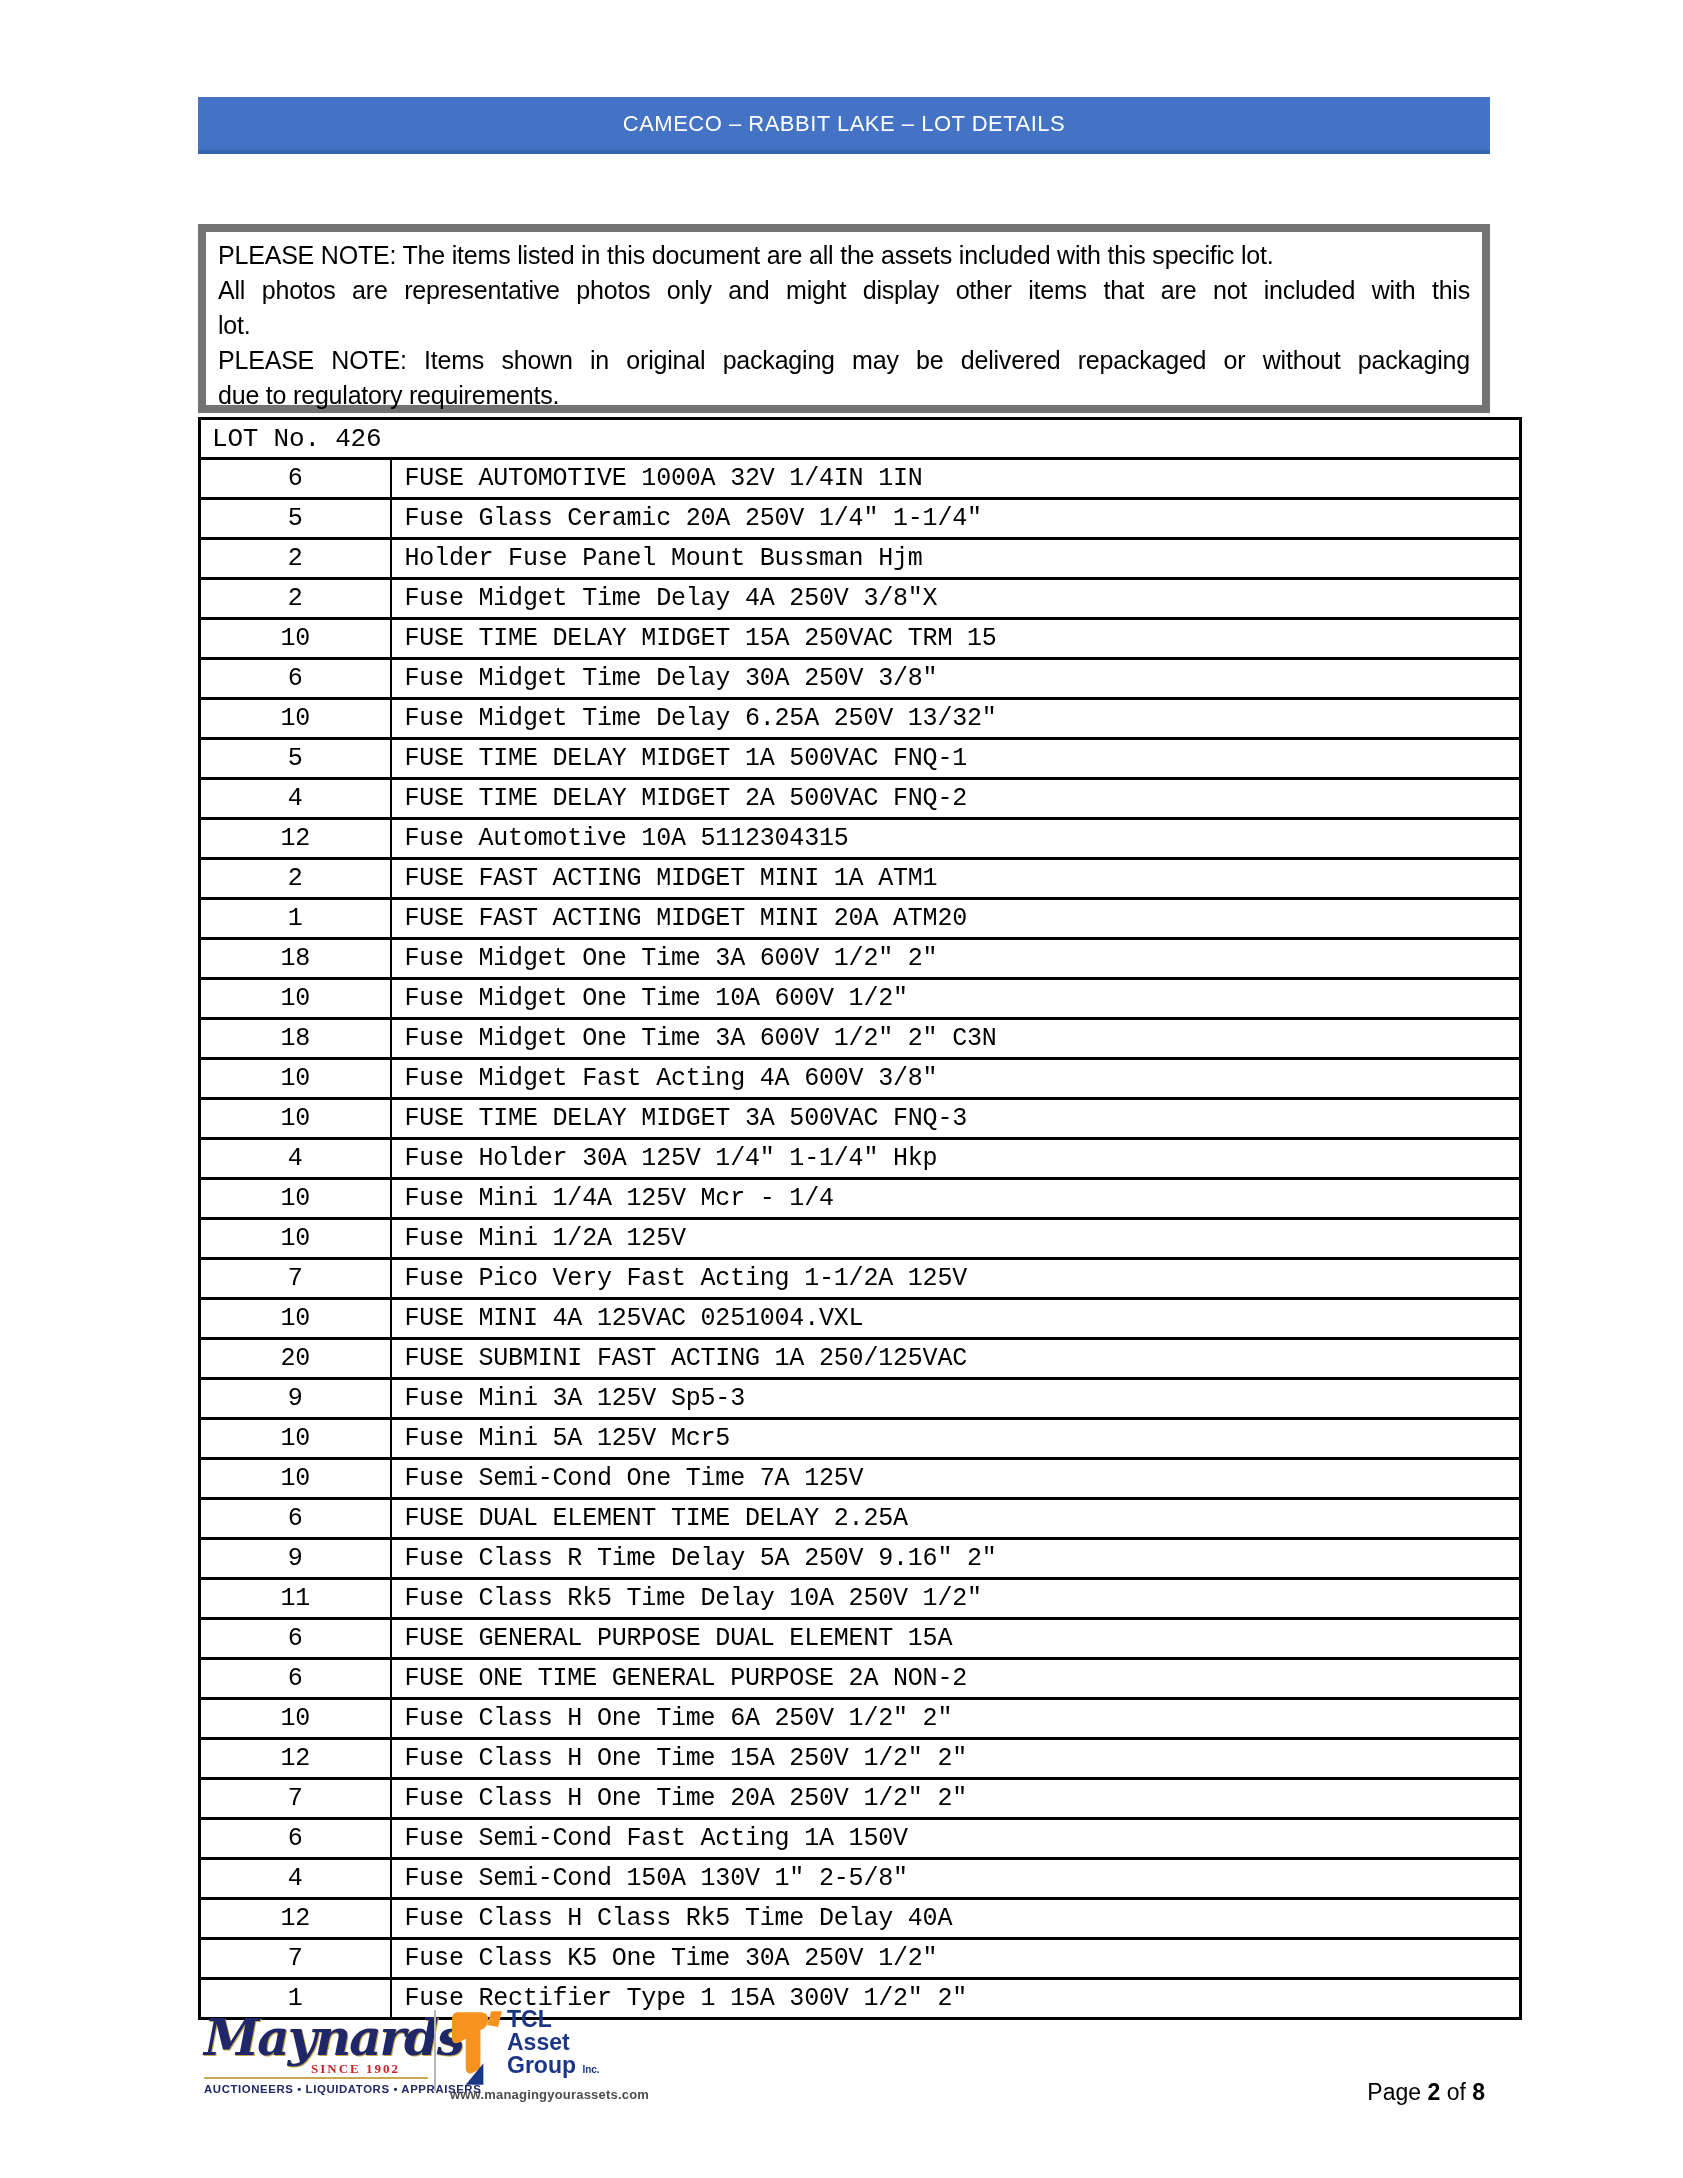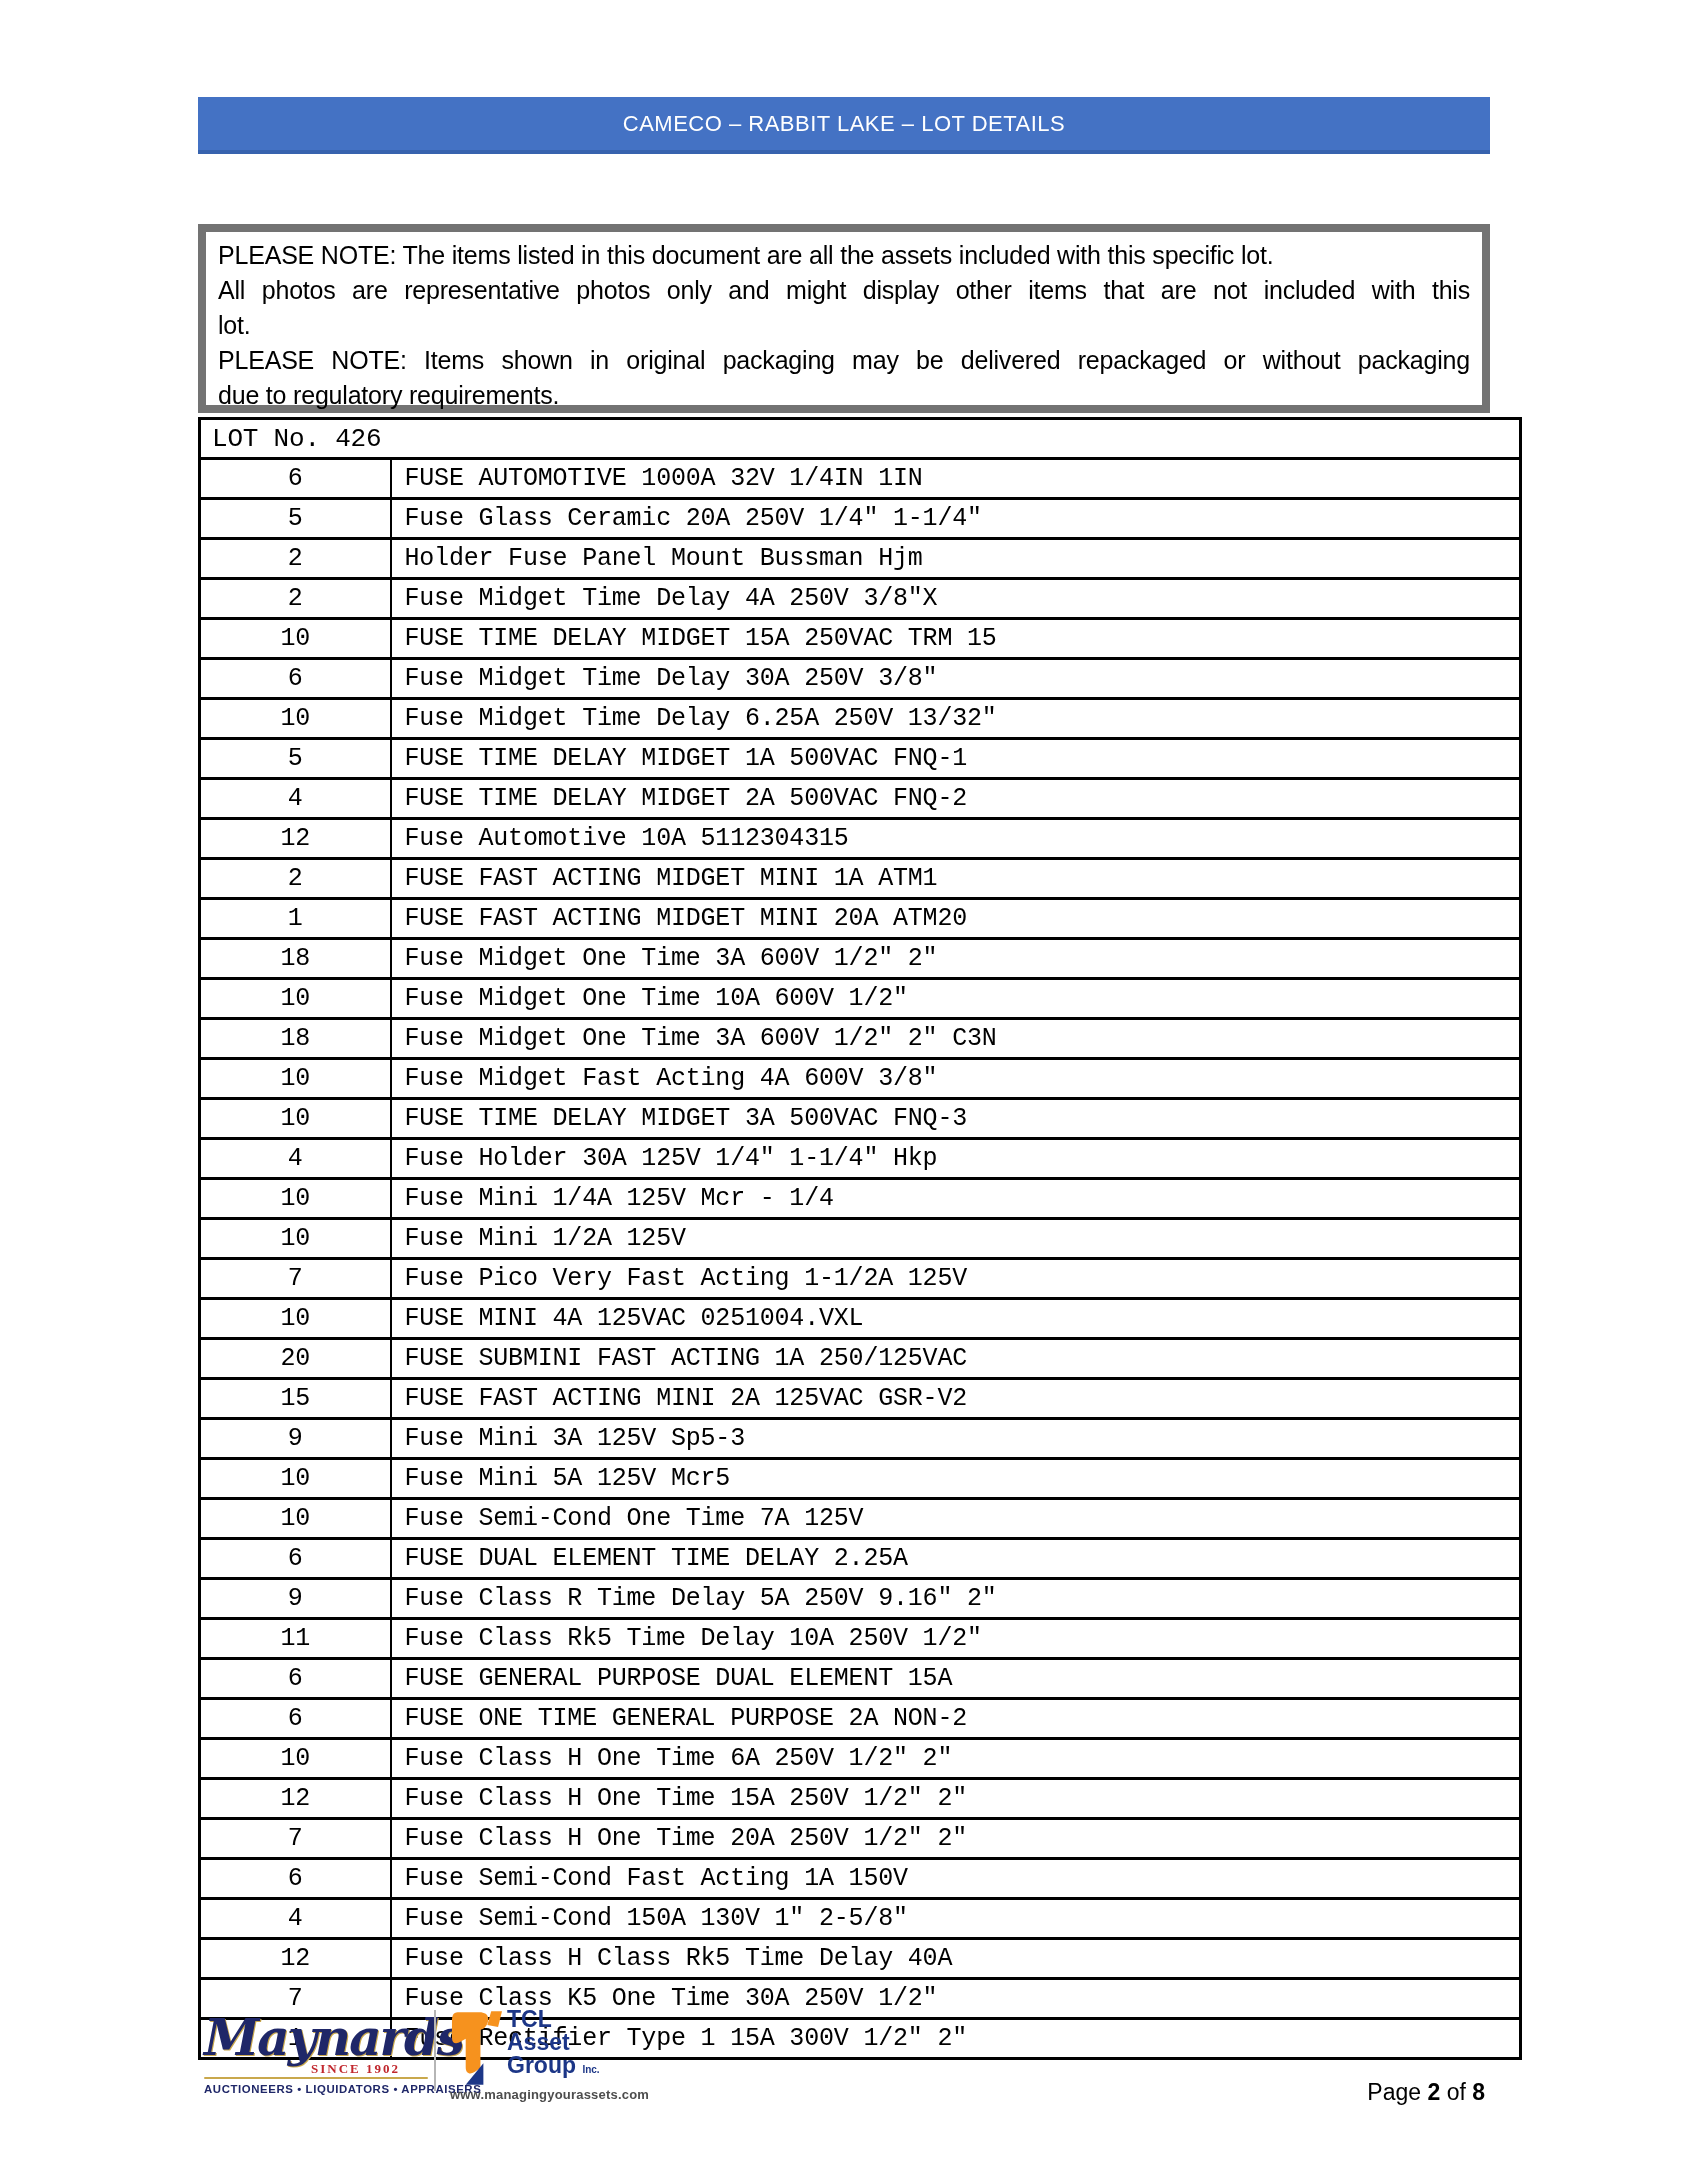--- a/index.html
+++ b/index.html
@@ -174,24 +174,20 @@
   </tr>
         <tr>
     <td class="qty-cell">10</td>
     <td class="desc-cell">FUSE MINI 4A 125VAC 0251004.VXL</td>
   </tr>
         <tr>
     <td class="qty-cell">20</td>
     <td class="desc-cell">FUSE SUBMINI FAST ACTING 1A 250/125VAC</td>
   </tr>
         <tr>
-    <td class="qty-cell">15</td>
-    <td class="desc-cell">FUSE FAST ACTING MINI 2A 125VAC GSR-V2</td>
-  </tr>
-        <tr>
     <td class="qty-cell">9</td>
     <td class="desc-cell">Fuse Mini 3A 125V Sp5-3</td>
   </tr>
         <tr>
     <td class="qty-cell">10</td>
     <td class="desc-cell">Fuse Mini 5A 125V Mcr5</td>
   </tr>
         <tr>
     <td class="qty-cell">10</td>
     <td class="desc-cell">Fuse Semi-Cond One Time 7A 125V</td>

